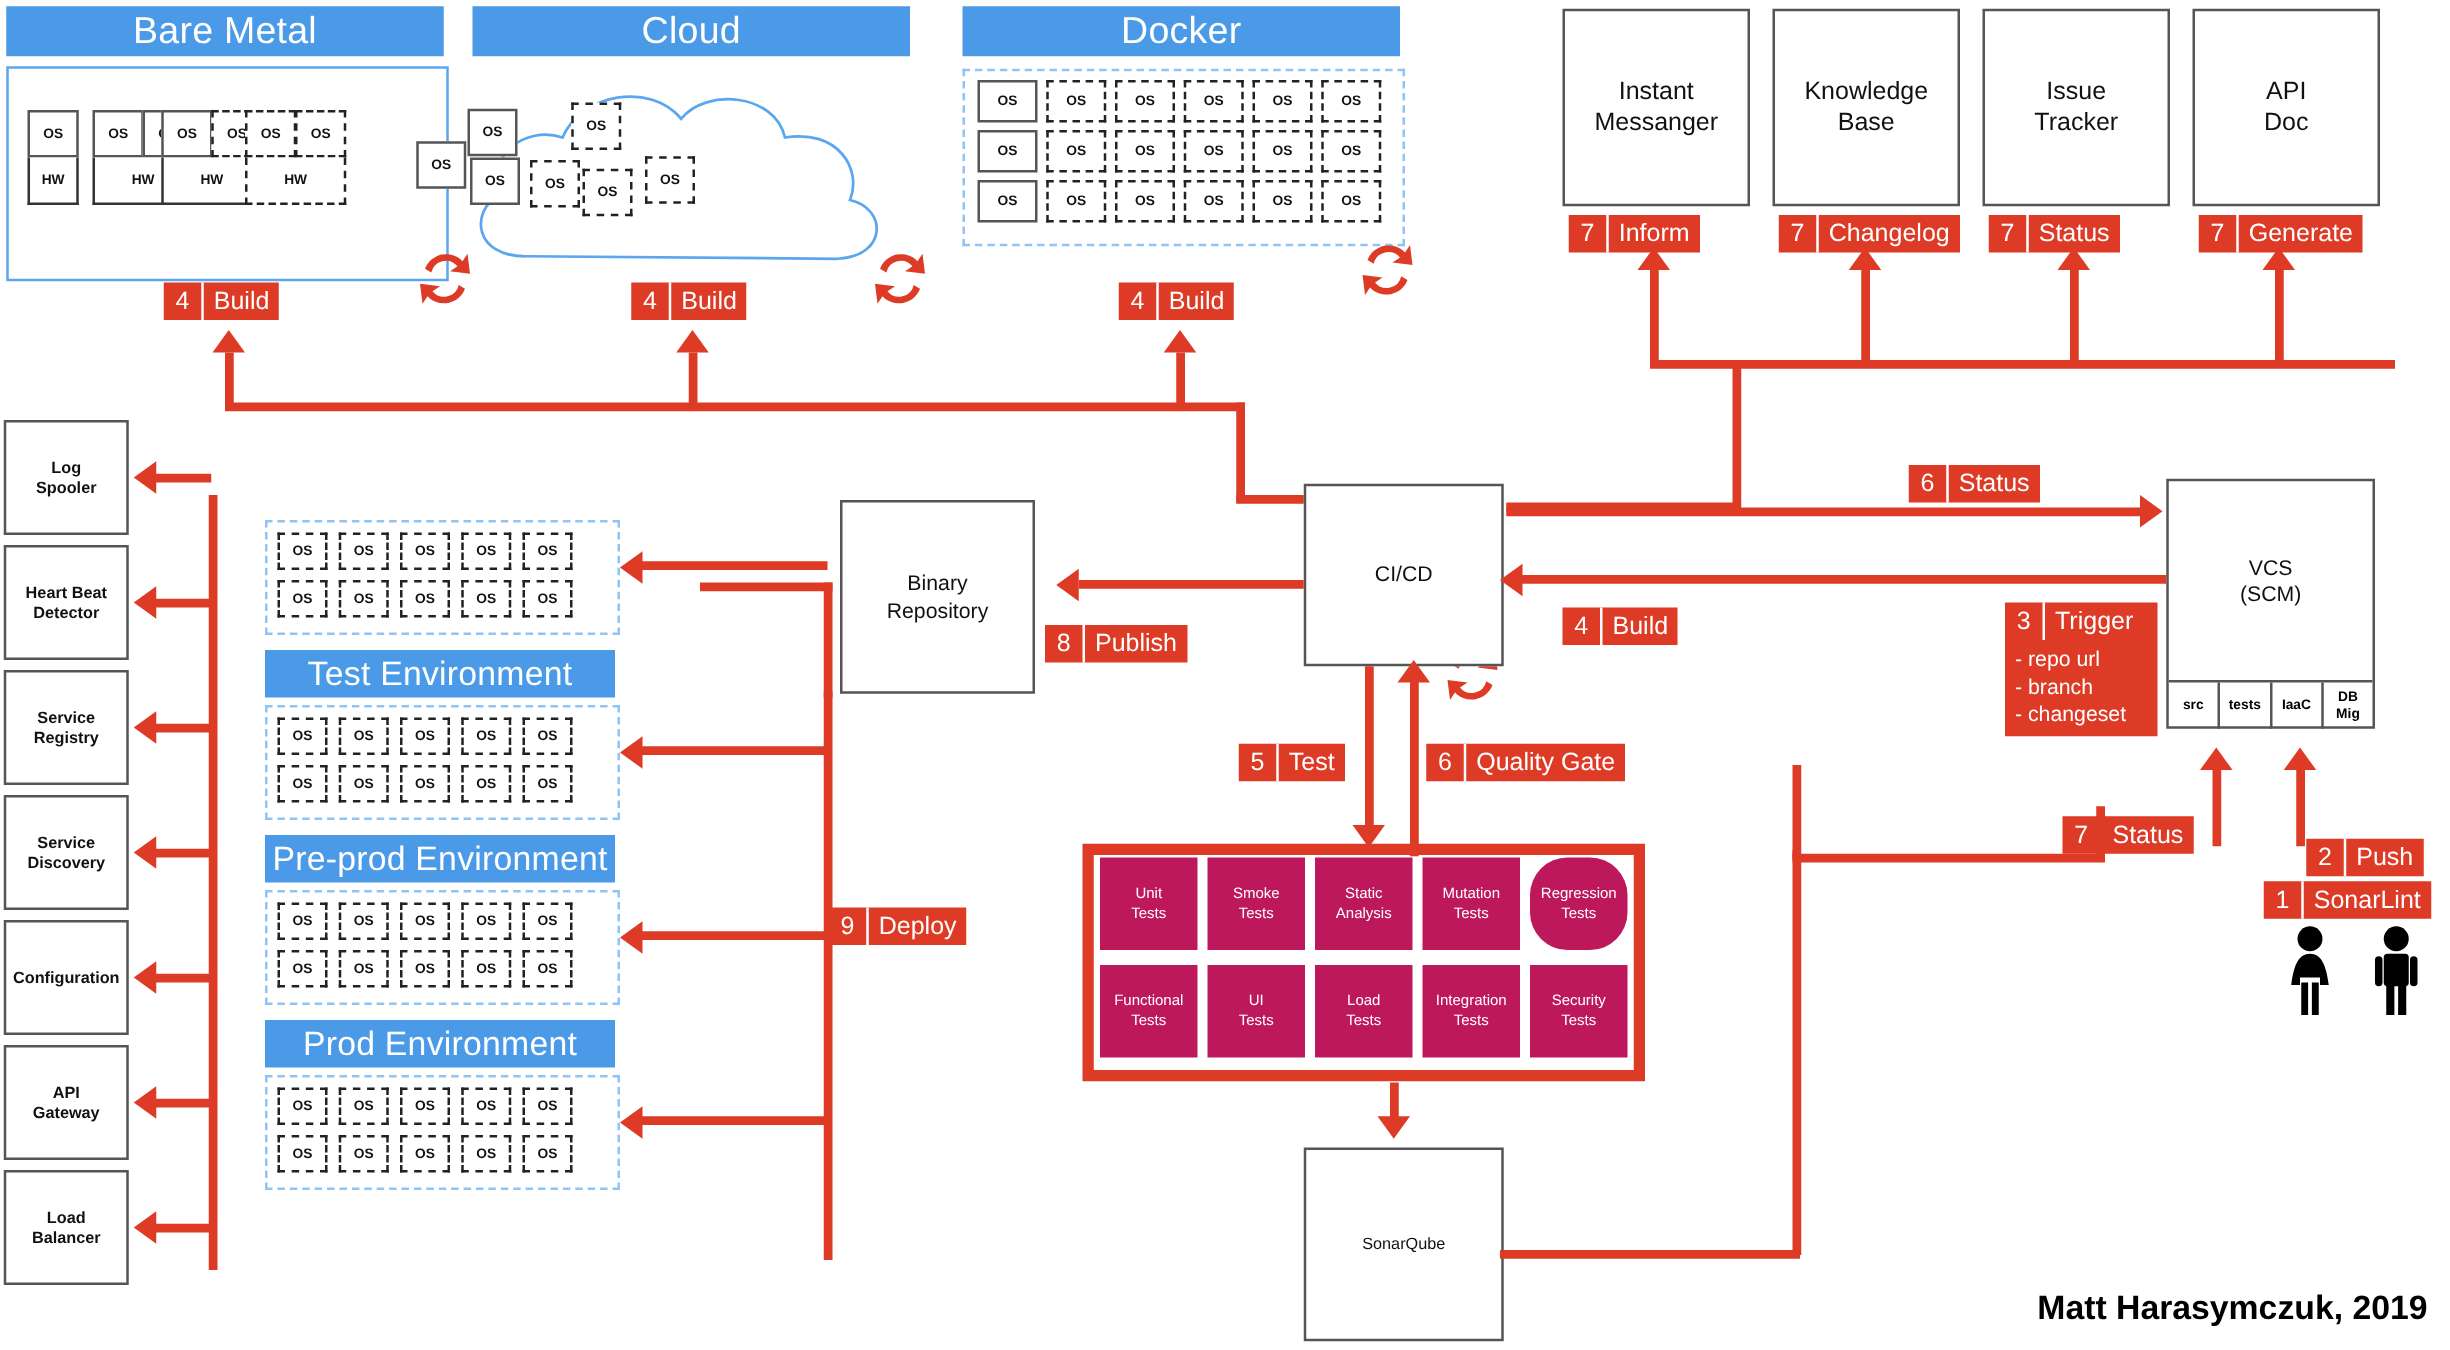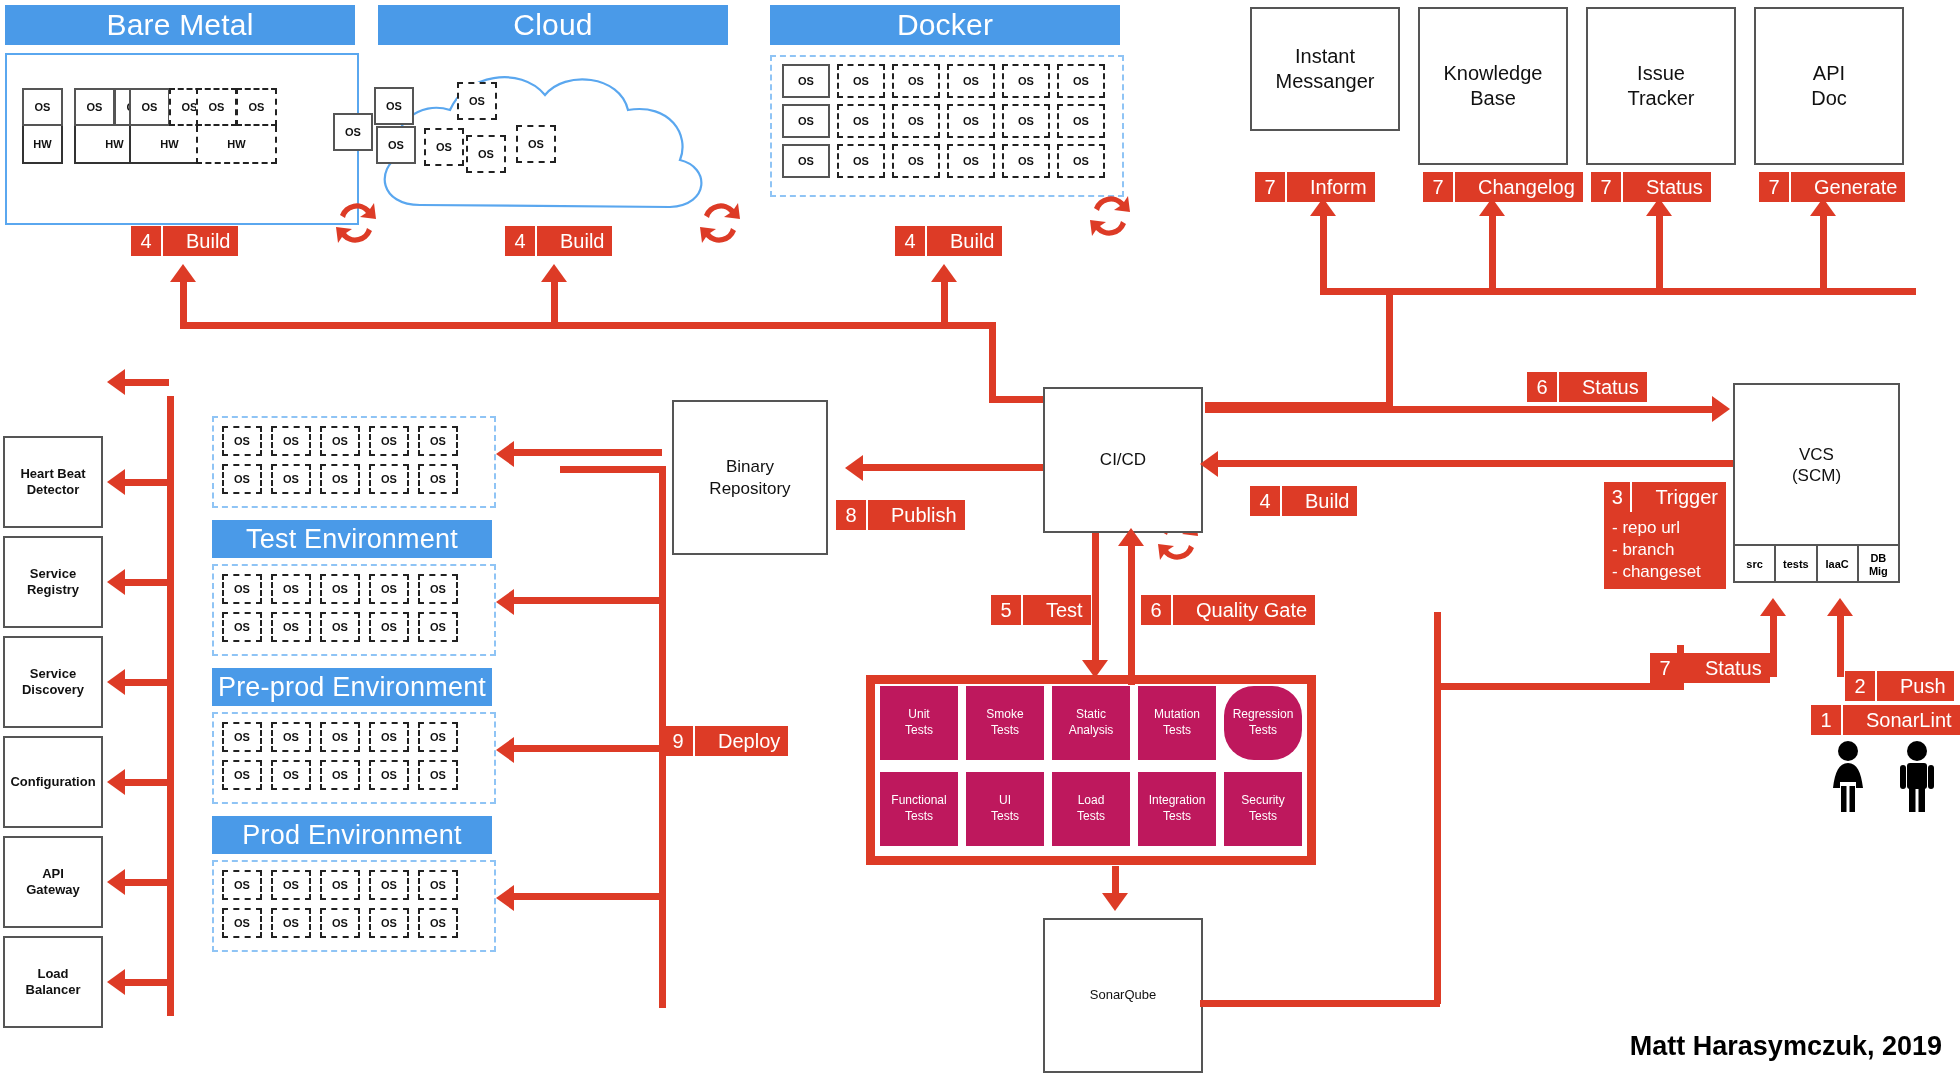--- a/index.html
+++ b/index.html
@@ -45,21 +45,21 @@
 
   
   .badge{
     display:flex;align-items:stretch;height:30px;color:#fff;font-size:20px;
     background:#dd3b26;
   }
   .badge .num{
     display:flex;align-items:center;justify-content:center;width:30px;
     border-right:2px solid #fff;
   }
-  .badge .lbl{display:flex;align-items:center;padding:0 8px;white-space:nowrap;margin-left:15px;}
+  .badge .lbl{display:flex;align-items:center;padding:0 8px;white-space:nowrap;}
 
   .badgegroup{display:flex;flex-direction:column;}
   .badge-body{
     background:#dd3b26;color:#fff;font-size:17px;line-height:1.28;
     padding:5px 8px 7px 8px;white-space:pre-line;
   }
 
   
   .ln{background:#dd3b26;position:absolute;}
   .lnh{height:7px;}
@@ -200,21 +200,21 @@
 <div class="abs ln lnh" style="left:989px;top:396px;width:60px;"></div>
 
 <div class="abs ln lnv" style="left:180px;top:282px;height:44px;"></div>
 <div class="arrow ar-up abs" style="left:170px;top:264px;"></div>
 <div class="abs ln lnv" style="left:551px;top:282px;height:44px;"></div>
 <div class="arrow ar-up abs" style="left:541px;top:264px;"></div>
 <div class="abs ln lnv" style="left:941px;top:282px;height:44px;"></div>
 <div class="arrow ar-up abs" style="left:931px;top:264px;"></div>
 
 <div class="abs" id="collab-tools" style="left:1250px;top:2px;width:660px;height:200px;">
-    <div class="abs wbox" style="left: 0px; top: 5px; width: 150px; height: 124px;">
+    <div class="abs wbox" style="left: 0px; top: 5px; width: 150px; height: 158px;">
       <span style="white-space: pre-line; font-size: 20px; font-weight: 400;">Instant
 Messanger</span>
     </div>
     <div class="abs badge" style="left: 5px; top: 170px;">
       <span class="num">7</span>
       <span class="lbl">Inform</span>
     </div>
     <div class="abs wbox" style="left: 168px; top: 5px; width: 150px; height: 158px;">
       <span style="white-space: pre-line; font-size: 20px; font-weight: 400;">Knowledge
 Base</span>
@@ -247,20 +247,24 @@
 <div class="abs ln lnv" style="left:1489px;top:215px;height:76px;"></div>
 <div class="arrow ar-up abs" style="left:1479px;top:198px;"></div>
 <div class="abs ln lnv" style="left:1656px;top:215px;height:76px;"></div>
 <div class="arrow ar-up abs" style="left:1646px;top:198px;"></div>
 <div class="abs ln lnv" style="left:1820px;top:215px;height:76px;"></div>
 <div class="arrow ar-up abs" style="left:1810px;top:198px;"></div>
 <div class="abs ln lnv" style="left:1386px;top:288px;height:120px;"></div>
 <div class="abs ln lnh" style="left:1205px;top:402px;width:185px;"></div>
 
 <div class="abs" id="platform-services" style="left:3px;top:336px;width:102px;height:730px;">
+    <div class="abs wbox" style="left: 0px; top: 0px; width: 100px; height: 92px;">
+      <span style="white-space: pre-line;">Log
+Spooler</span>
+    </div>
     <div class="abs arrow ar-left" style="left: 104px; top: 33px;"></div>
     <div class="abs ln lnh" style="left: 120px; top: 43px; width: 46px;"></div>
     <div class="abs wbox" style="left: 0px; top: 100px; width: 100px; height: 92px;">
       <span style="white-space: pre-line;">Heart Beat
 Detector</span>
     </div>
     <div class="abs arrow ar-left" style="left: 104px; top: 133px;"></div>
     <div class="abs ln lnh" style="left: 120px; top: 143px; width: 46px;"></div>
     <div class="abs wbox" style="left: 0px; top: 200px; width: 100px; height: 92px;">
       <span style="white-space: pre-line;">Service

